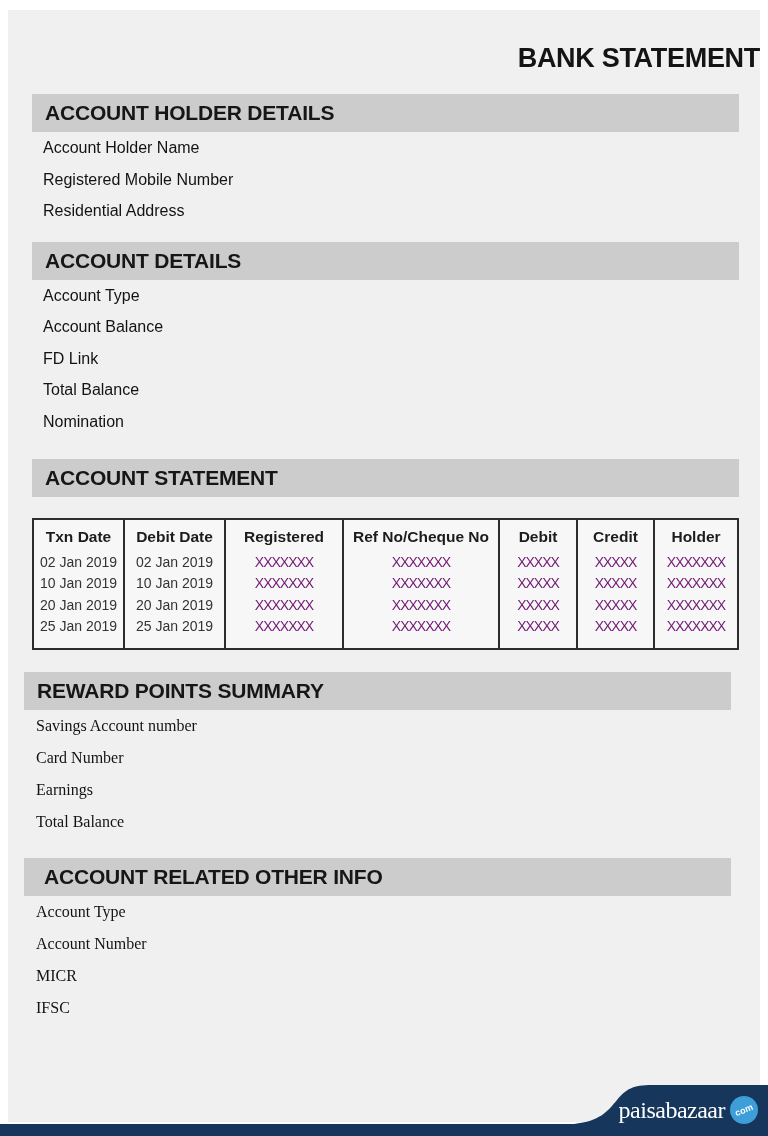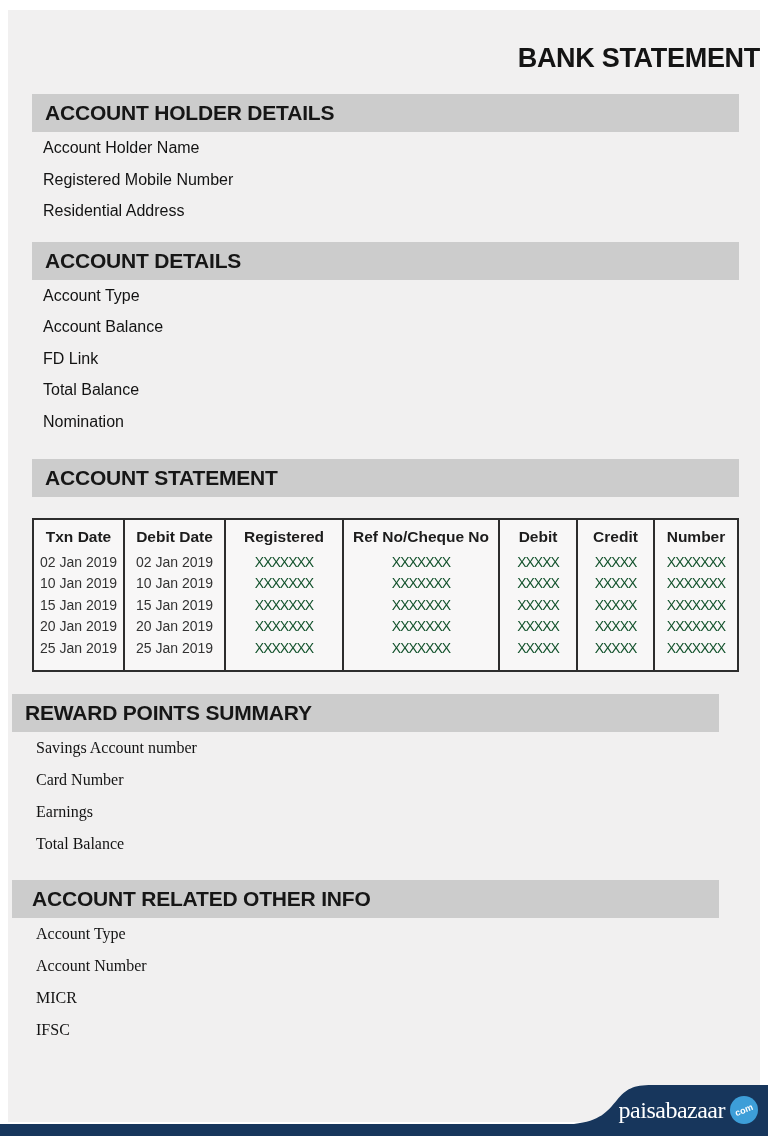--- a/index.html
+++ b/index.html
@@ -30,21 +30,21 @@
   .section-bar {
     height:38px;
     background:#cccccc;
     display:flex;
     align-items:center;
     box-sizing:border-box;
     padding-left:13px;
     width:707px;
   }
   .group-a .section-bar { margin-left:24px; }
-  .group-b .section-bar { margin-left:4px; }
+  .group-b .section-bar { margin-left:16px; }
   .section-heading {
     font-size:21px;
     font-weight:bold;
     letter-spacing:-0.2px;
     color:#161616;
   }
   ul.detail-list {
     list-style:none;
     margin:0; padding:0;
     color:#131313;
@@ -92,21 +92,21 @@
   }
   table.statement-table td {
     font-size:14px;
     color:#333333;
     height:21.5px;
     padding:0;
     margin-left:38px;
   }
   table.statement-table td.x-cell {
     letter-spacing:-1px;
-    color:#14532d;
+    color:#701a75;
   }
   table.statement-table tr.spacer-row td { height:11px; }
 
   .footer-art {
     position:absolute;
     left:0; bottom:0;
     width:768px; height:62px;
   }
   .brand-text {
     font-family:"Liberation Serif", serif;
@@ -165,45 +165,36 @@
           <col style="width:84px">
       </colgroup>
       <thead>
         <tr>
           <th>Txn Date</th>
           <th>Debit Date</th>
           <th>Registered</th>
           <th>Ref No/Cheque No</th>
           <th>Debit</th>
           <th>Credit</th>
-          <th>Number</th>
+          <th>Holder</th>
         </tr>
       </thead>
       <tbody>
         <tr>
           <td>02 Jan 2019</td>
           <td>02 Jan 2019</td>
           <td class="x-cell">XXXXXXX</td>
           <td class="x-cell">XXXXXXX</td>
           <td class="x-cell">XXXXX</td>
           <td class="x-cell">XXXXX</td>
           <td class="x-cell">XXXXXXX</td>
         </tr>
         <tr>
           <td>10 Jan 2019</td>
           <td>10 Jan 2019</td>
-          <td class="x-cell">XXXXXXX</td>
-          <td class="x-cell">XXXXXXX</td>
-          <td class="x-cell">XXXXX</td>
-          <td class="x-cell">XXXXX</td>
-          <td class="x-cell">XXXXXXX</td>
-        </tr>
-        <tr>
-          <td>15 Jan 2019</td>
-          <td>15 Jan 2019</td>
           <td class="x-cell">XXXXXXX</td>
           <td class="x-cell">XXXXXXX</td>
           <td class="x-cell">XXXXX</td>
           <td class="x-cell">XXXXX</td>
           <td class="x-cell">XXXXXXX</td>
         </tr>
         <tr>
           <td>20 Jan 2019</td>
           <td>20 Jan 2019</td>
           <td class="x-cell">XXXXXXX</td>

